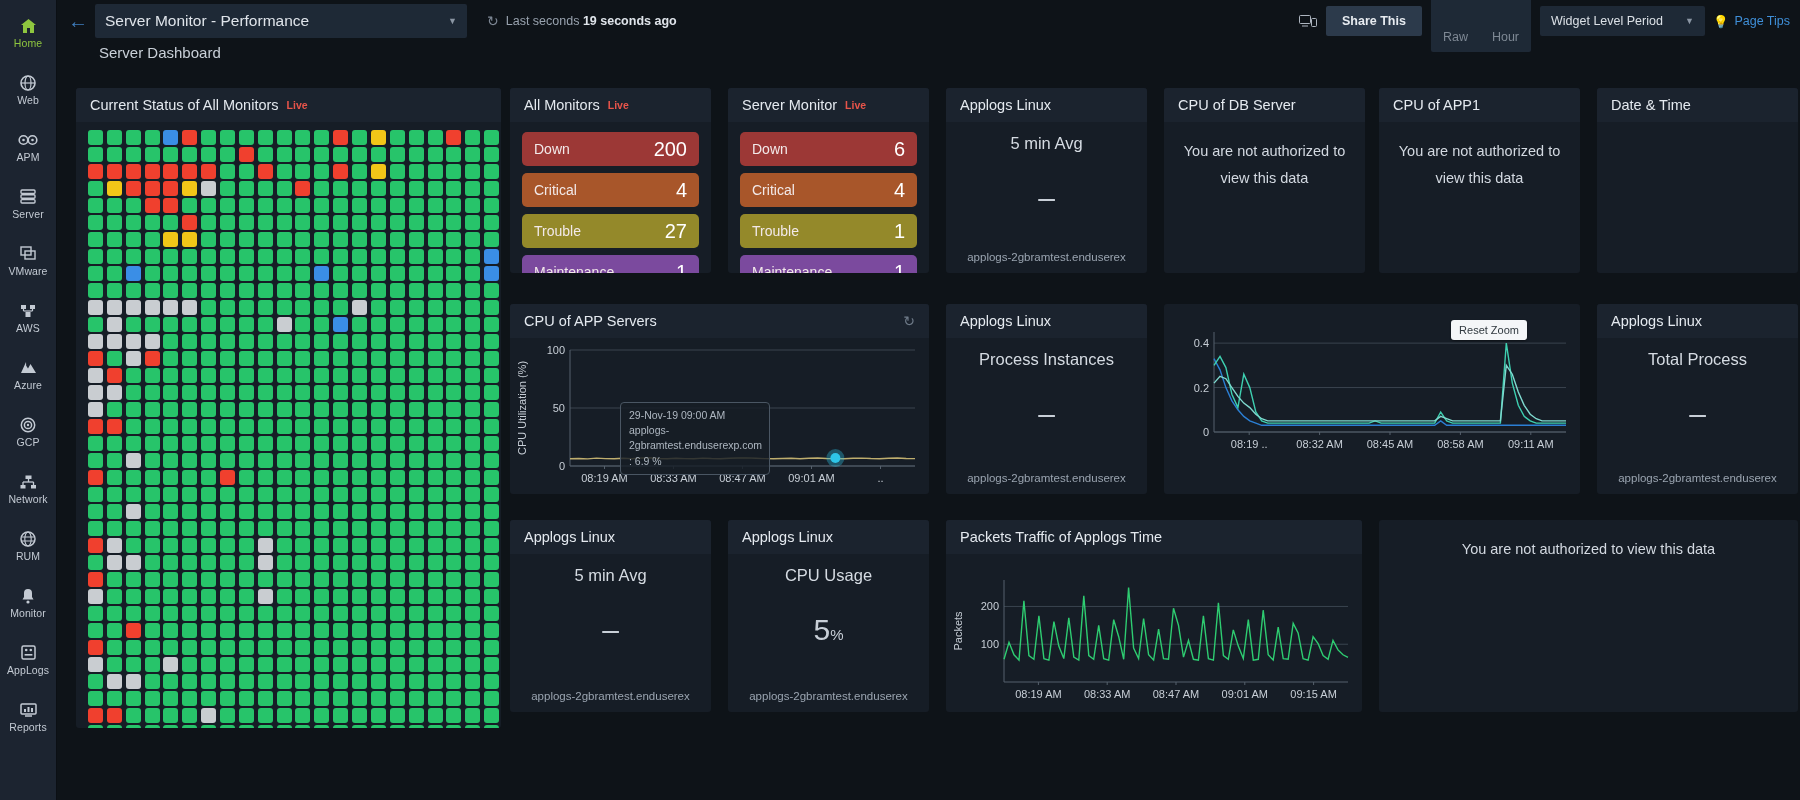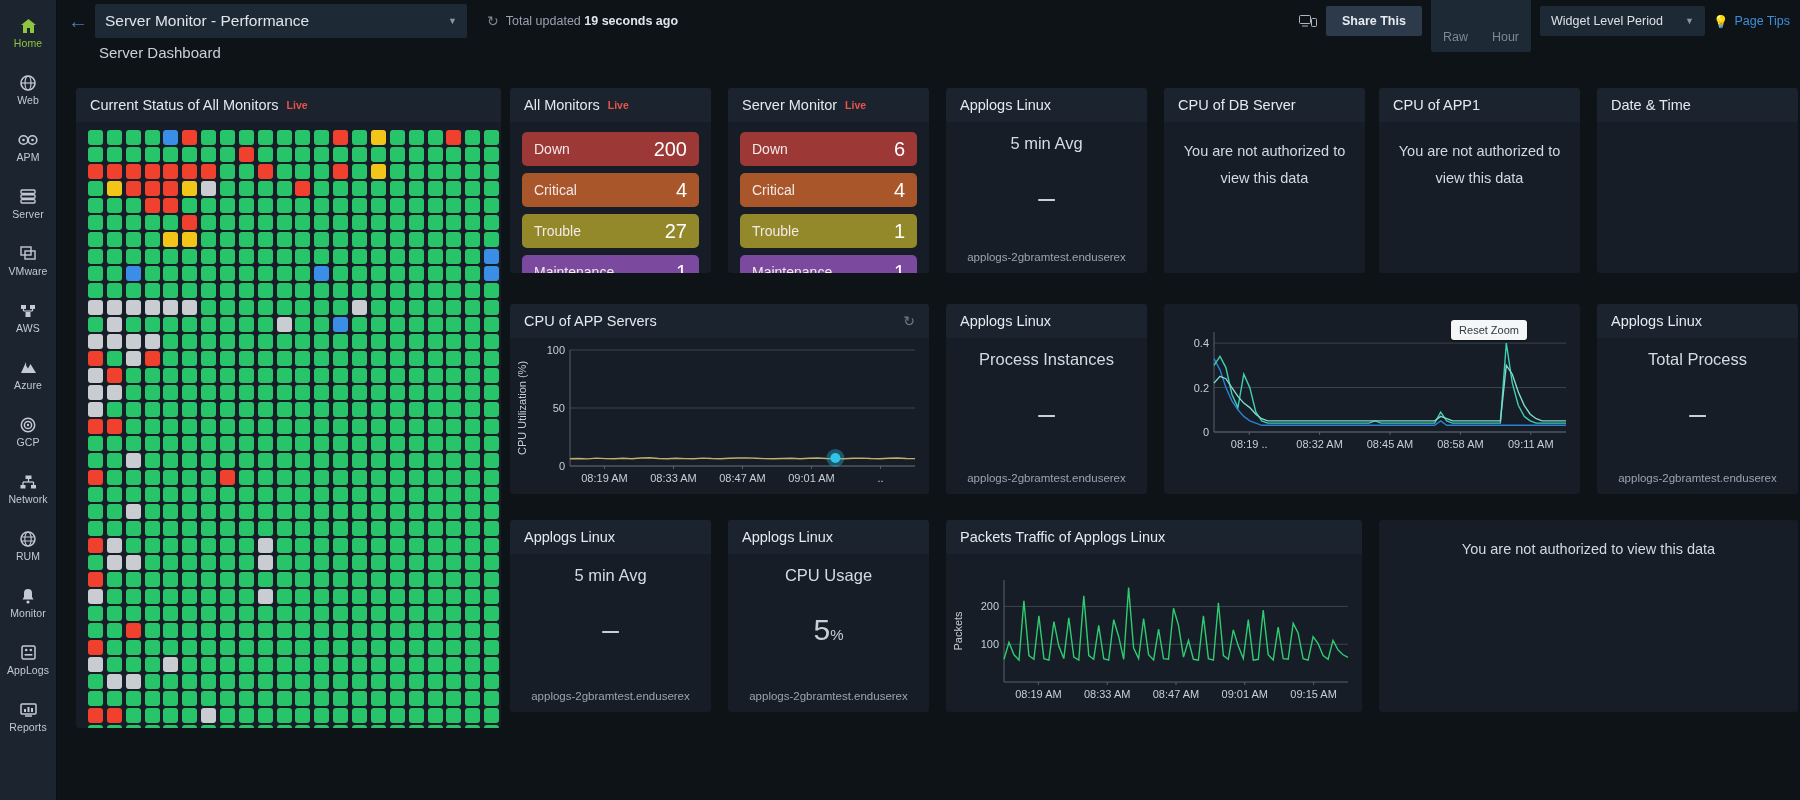--- a/index.html
+++ b/index.html
@@ -272,21 +272,21 @@
   <div id="topbar">
     <div id="back-arrow">←</div>
 
     <div id="title-select">
       <span class="t">Server Monitor - Performance</span>
       <span class="caret">▼</span>
     </div>
 
     <div id="refresh-wrap">
       <div id="refresh-icon">↻</div>
-      <div id="updated"><span>Total updated </span><b>19 seconds ago</b></div>
+      <div id="updated"><span>Last seconds </span><b>19 seconds ago</b></div>
     </div>
 
     <div id="topbar-right">
       <div class="tb-icon">
         <svg width="18" height="14" viewBox="0 0 18 14">
             <rect x="0.5" y="1.5" width="11" height="8" rx="1" fill="none" stroke="#aeb6c0"></rect>
             <rect x="12.5" y="4.5" width="5" height="8" rx="1" fill="none" stroke="#aeb6c0"></rect>
             <line x1="3" y1="12" x2="9" y2="12" stroke="#aeb6c0"></line>
           </svg>
       </div>
@@ -1232,20 +1232,25 @@
               <text class="axis-txt" x="232.5" y="144" text-anchor="middle">08:47 AM</text>
               <line class="tick" x1="301.5" y1="128" x2="301.5" y2="131"></line>
               <text class="axis-txt" x="301.5" y="144" text-anchor="middle">09:01 AM</text>
               <line class="tick" x1="370.5" y1="128" x2="370.5" y2="131"></line>
               <text class="axis-txt" x="370.5" y="144" text-anchor="middle">..</text>
               <text class="axis-title" transform="rotate(-90 12 70)" x="12" y="74" text-anchor="middle">CPU Utilization (%)</text>
               <polyline fill="none" stroke="#bfae6e" stroke-width="1.4" points="60.0,120.8 68.8,120.5 77.7,120.9 86.5,120.1 95.4,120.6 104.2,120.7 113.1,120.3 121.9,120.8 130.8,120.0 139.6,119.8 148.5,120.5 157.3,120.7 166.2,120.2 175.0,120.6 183.8,120.8 192.7,120.1 201.5,120.5 210.4,120.7 219.2,120.3 228.1,120.0 236.9,119.9 245.8,120.3 254.6,120.6 263.5,120.8 272.3,120.5 281.2,120.2 290.0,120.7 298.8,120.3 307.7,120.0 316.5,120.5 325.4,120.6 334.2,120.8 343.1,120.3 351.9,120.1 360.8,120.5 369.6,120.7 378.5,120.2 387.3,120.0 396.2,120.5 405.0,120.6"></polyline>
               <circle cx="325.3846153846154" cy="119.996" r="9" fill="#2ec5e8" opacity="0.35"></circle>
               <circle cx="325.3846153846154" cy="119.996" r="5" fill="#2ec5e8"></circle>
             </svg>
+            <div class="tooltip" style="left: 110px; top: 64px;">
+              <div>29-Nov-19 09:00 AM</div>
+              <div>applogs-2gbramtest.enduserexp.com</div>
+              <div>: 6.9 %</div>
+            </div>
           </div>
       </div>
     </div>
 
     <div class="card" style="left:870px; top:216px; width:201px; height:190px;">
       <div class="card-hd">
         <span>Applogs Linux</span>
       </div>
       <div class="card-bd">
         <div class="metric">
@@ -1321,21 +1326,21 @@
         <div class="metric">
           <div class="lbl">CPU Usage</div>
           <div class="big"><span>5</span><span class="pct">%</span></div>
           <div class="host">applogs-2gbramtest.enduserex</div>
         </div>
       </div>
     </div>
 
     <div class="card" style="left:870px; top:432px; width:416px; height:192px;">
       <div class="card-hd">
-        <span>Packets Traffic of Applogs Linux</span>
+        <span>Packets Traffic of Applogs Time</span>
       </div>
       <div class="card-bd">
         <div class="chart-wrap" id="chart-packets">
             <svg width="416" height="158">
               <line class="gridline" x1="58" y1="90.22222222222223" x2="402" y2="90.22222222222223"></line>
               <text class="axis-txt" x="53" y="94.22222222222223" text-anchor="end">100</text>
               <line class="gridline" x1="58" y1="52.44444444444444" x2="402" y2="52.44444444444444"></line>
               <text class="axis-txt" x="53" y="56.44444444444444" text-anchor="end">200</text>
               <line class="tick" x1="58" y1="26" x2="58" y2="128"></line>
               <line class="tick" x1="58" y1="128" x2="402" y2="128"></line>

